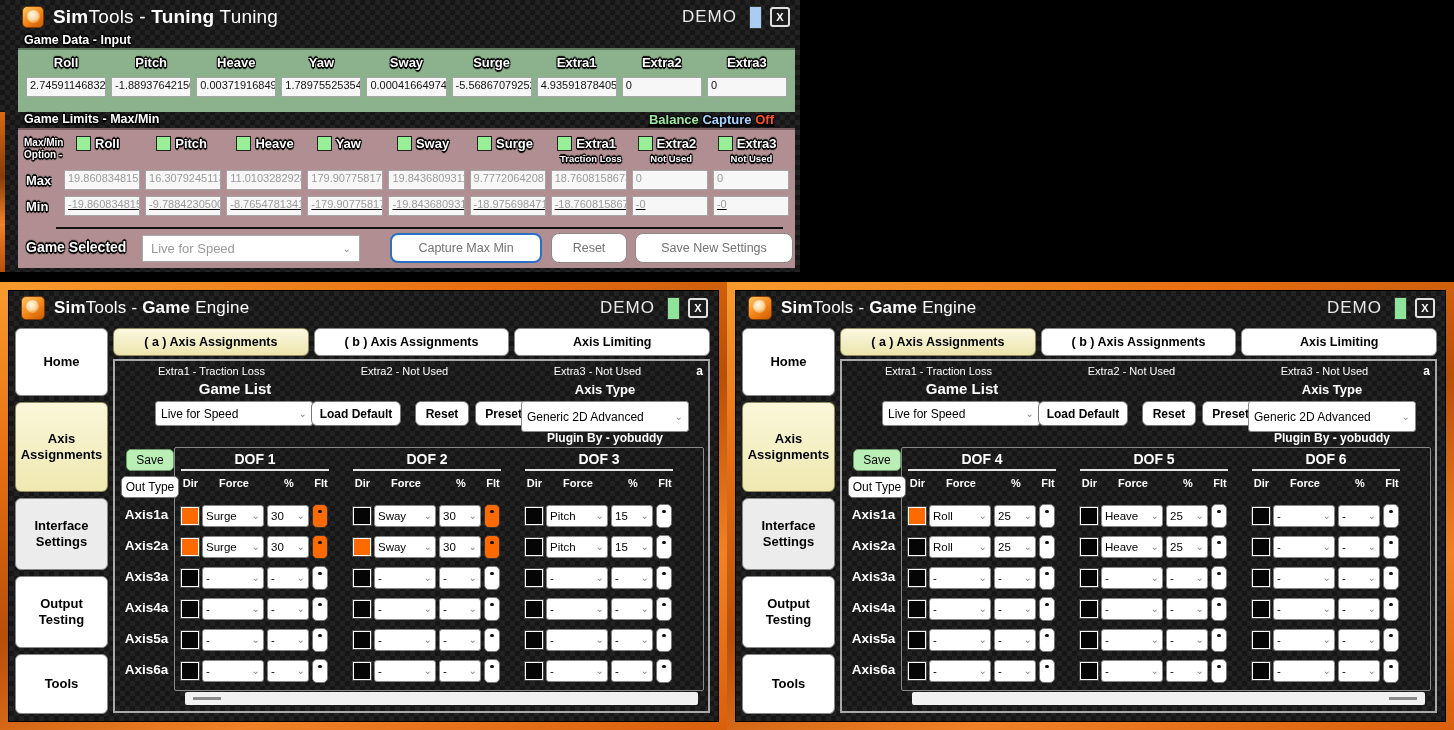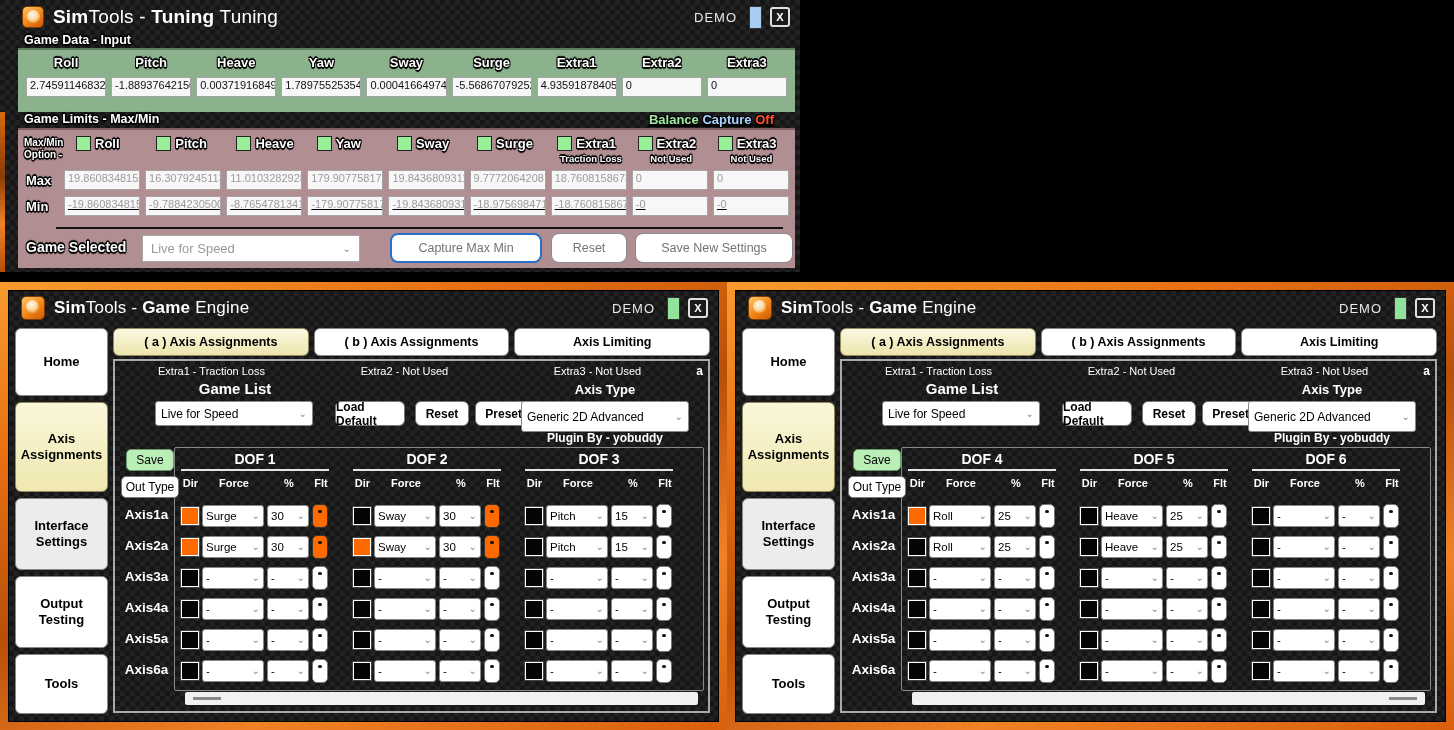--- a/index.html
+++ b/index.html
@@ -28,21 +28,21 @@
 
   
   .titlebar { position:absolute; left:0; top:0; right:0; height:34px; display:flex; align-items:center; }
   .app-icon { width:22px; height:22px; margin-left:22px; border-radius:5px;
     background:linear-gradient(145deg,#ffc766,#f07f13 60%,#c85a06); border:1px solid #7a3c04;
     position:relative; flex:0 0 auto; }
   .app-icon::after { content:""; position:absolute; left:4px; top:3px; width:13px; height:13px;
     border-radius:50%; background:radial-gradient(circle at 40% 35%, #fff8ec 0%, #fcd9a0 45%, #ef9133 80%); }
   .win-title { color:#fff; font-size:19px; margin-left:9px; letter-spacing:.2px; }
   .win-title b { font-weight:bold; }
-  .demo { margin-left:auto; color:#e8e8e8; font-size:13px; letter-spacing:1px; }
+  .demo { margin-left:auto; color:#e8e8e8; font-size:17px; letter-spacing:1px; }
   .min-box { width:13px; height:23px; margin:0 8px 0 12px; border:1px solid #333; }
   .min-blue { background:#a9cdf2; }
   .min-green { background:#8fe39b; }
   .close-box { width:20px; height:20px; margin-right:10px; border:2px solid #e0e0e0; border-radius:3px;
     color:#fff; font-size:11px; font-weight:bold; display:flex; align-items:center; justify-content:center;
     background:#1b1b1b; cursor:default; }
 
   
   .section-label { position:absolute; left:24px; font-size:12.5px; }
   .green-panel { position:absolute; left:18px; top:48px; width:777px; height:64px;
@@ -99,21 +99,21 @@
   .gl-label { position:absolute; left:40px; top:19px; width:160px; text-align:center; color:#fff;
     font-weight:bold; font-size:15px; }
   .at-label { position:absolute; left:406px; top:21px; width:168px; text-align:center; color:#fff;
     font-weight:bold; font-size:13px; }
   .controls { position:absolute; left:0; right:0; top:40px; height:26px; }
   .sel { background:#fff; border:1px solid #888; border-radius:3px; display:flex; align-items:center;
     justify-content:space-between; padding:0 5px; font-size:12px; color:#000; }
   .e-game-sel { position:absolute; left:40px; width:158px; height:25px; }
   .e-btn { position:absolute; height:25px; background:#fff; border:1px solid #777; border-radius:6px;
     font-size:12px; font-weight:bold; color:#000; display:flex; align-items:center; justify-content:center; }
-  .e-load { left:220px; width:70px; } .e-reset { left:300px; width:54px; } .e-presets { left:360px; width:64px; }
+  .e-load { left:196px; width:90px; } .e-reset { left:300px; width:54px; } .e-presets { left:360px; width:64px; }
   .e-axis-sel { position:absolute; left:406px; width:168px; height:31px; }
   .plugin-by { position:absolute; left:380px; top:70px; width:220px; text-align:center; color:#fff;
     font-weight:bold; font-size:12px; }
   .save-col { position:absolute; left:6px; top:88px; width:58px; display:flex; flex-direction:column;
     gap:5px; align-items:center; z-index:2; }
   .btn-save { width:48px; height:22px; background:#b9efb7; border:1px solid #6a9a68; border-radius:5px;
     font-size:12px; color:#000; display:flex; align-items:center; justify-content:center; }
   .btn-outtype { width:58px; height:22px; background:#fff; border:1px solid #777; border-radius:5px;
     font-size:12px; color:#000; display:flex; align-items:center; justify-content:center; }
   .dof-area { position:absolute; left:4px; top:86px; right:4px; display:flex; }

